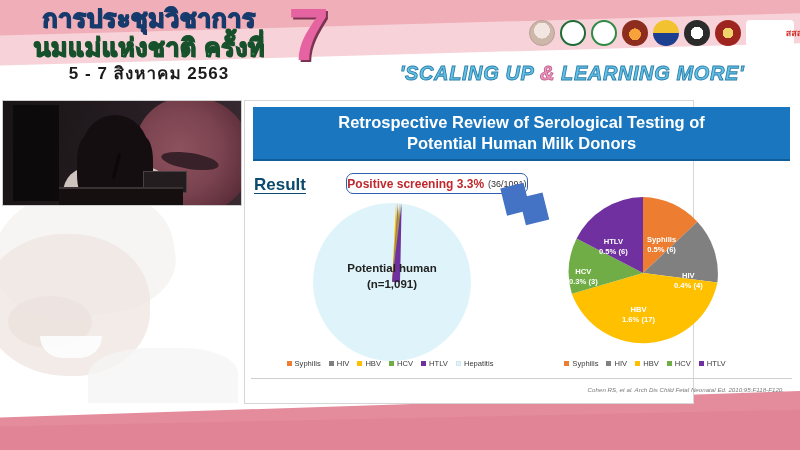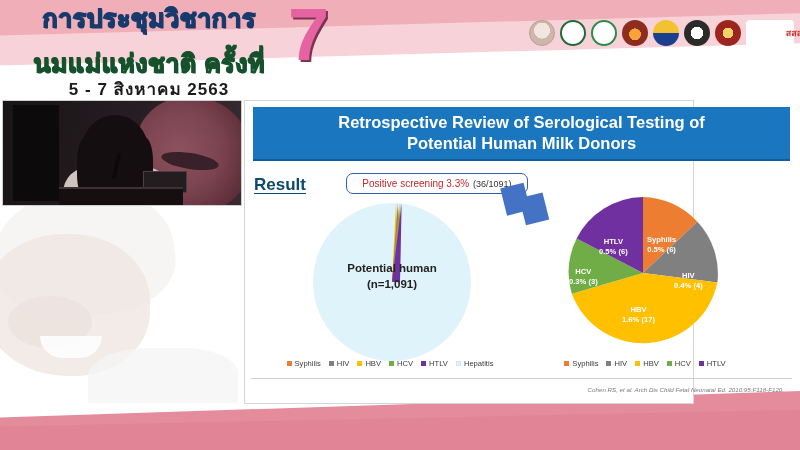--- a/index.html
+++ b/index.html
@@ -15,21 +15,21 @@
   .band { position:absolute; left:0; width:800px; }
   .band.b3 { top:52px; height:43px; background:#ffffff; }
   .band-skew { position:absolute; left:-60px; top:-18px; width:950px; height:46px;
                background:#f0aeb9; transform:rotate(-1.6deg); }
   .band-skew2 { position:absolute; left:-60px; top:24px; width:950px; height:30px;
                background:#f7d2d8; transform:rotate(-1.6deg); }
 
   #thai-title { position:absolute; left:14px; top:6px; width:270px; text-align:center; }
   .thai-line { font-weight:bold; letter-spacing:.5px; line-height:1.0; }
   .thai-l1 { font-size:25px; color:#1b7fc4; -webkit-text-stroke:1.2px #163a6b; text-shadow:1px 1px 0 #14325e; }
-  .thai-l2 { font-size:25px; color:#2faa5e; -webkit-text-stroke:1.2px #16512c; text-shadow:1px 1px 0 #14512c; margin-top:20px; }
+  .thai-l2 { font-size:25px; color:#2faa5e; -webkit-text-stroke:1.2px #16512c; text-shadow:1px 1px 0 #14512c; margin-top:4px; }
   .thai-l3 { font-size:17px; color:#1b1b1b; margin-top:5px; font-weight:bold; letter-spacing:1px;}
 
   #bignum { position:absolute; left:288px; top:-2px; font-size:74px; font-weight:bold;
             color:#e563a0; text-shadow:2px 2px 0 #7a3350; line-height:1; font-family:"Liberation Sans",sans-serif;}
 
   #tagline { position:absolute; left:352px; top:62px; width:440px; text-align:center;
              font-size:20px; font-weight:bold; font-style:italic; color:#63c2e8;
              -webkit-text-stroke:.9px #2f7fa8; letter-spacing:.6px; white-space:nowrap;}
   #tagline .amp { color:#f09ac2; -webkit-text-stroke:.9px #c0628f; }
 
@@ -85,21 +85,21 @@
            background:#1a77bf; color:#fff; display:flex; flex-direction:column;
            align-items:center; justify-content:center; font-weight:bold; font-size:16.5px;
            line-height:1.26; text-align:center; border-bottom:2px solid #0f5e9c;}
 
   #result-label { position:absolute; left:9px; top:74px; font-size:17px; font-weight:bold;
            color:#0c4a6e; text-decoration:underline; text-underline-offset:3px;}
 
   #callout { position:absolute; left:101px; top:72px; width:182px; height:21px;
            border:1.6px solid #2f5fb0; border-radius:7px; background:#fff;
            display:flex; align-items:center; justify-content:center; gap:4px; white-space:nowrap;}
-  #callout .ct-main { font-size:10px; font-weight:normal; color:#c0282d; }
+  #callout .ct-main { font-size:12px; font-weight:bold; color:#c0282d; }
   #callout .ct-sub  { font-size:9px; color:#333; }
 
   
   #pie-left { position:absolute; left:68px; top:102px; width:158px; height:158px; }
   #pie-left .disc { position:absolute; inset:0; border-radius:50%; background:#dff4fa; }
   #pie-left .sl { position:absolute; left:50%; top:0; width:0; height:0;
         border-left:4px solid transparent; border-right:4px solid transparent;
         border-bottom:79px solid #ffc000; transform-origin:50% 100%; }
   #pie-left .sl.s2 { border-bottom-color:#808080; transform:rotate(1.3deg); }
   #pie-left .sl.s3 { border-bottom-color:#ed7d31; transform:rotate(2.4deg); }
@@ -142,20 +142,21 @@
     <div class="band-skew2"></div>
 
     <div id="thai-title">
       <div class="thai-line thai-l1">การประชุมวิชาการ</div>
       <div class="thai-line thai-l2">นมแม่แห่งชาติ ครั้งที่</div>
       <div class="thai-line thai-l3">5 - 7 สิงหาคม 2563</div>
     </div>
 
     <div id="bignum">7</div>
 
+    <div id="tagline"><span>'SCALING UP </span><span class="amp">&amp;</span><span> LEARNING MORE'</span></div>
 
     <div id="logos">
       <span class="logo" style="background:radial-gradient(circle at 50% 40%,#f3e6e0 0 42%,#cdb6aa 43% 100%);border:1px solid #b89f92;"></span>
       <span class="logo" style="background:#ffffff;border:2px solid #1f6b36;"></span>
       <span class="logo" style="background:#ffffff;border:2px solid #2f8a45;"></span>
       <span class="logo" style="background:radial-gradient(circle at 50% 55%,#f7a23a 0 30%,#8c2d1e 31% 100%);"></span>
       <span class="logo" style="background:linear-gradient(180deg,#f2c230 0 50%,#1d3f8f 51% 100%);"></span>
       <span class="logo" style="background:radial-gradient(circle at 50% 50%,#ffffff 0 34%,#2b2b2b 35% 100%);"></span>
       <span class="logo" style="background:radial-gradient(circle at 50% 50%,#f0d36a 0 28%,#9e2420 29% 100%);"></span>
       <span class="logo" style="border-radius:4px;background:#ffffff;color:#d2322d;font-size:9px;font-weight:bold;display:flex;align-items:center;justify-content:center;padding-left:48px;">สสส</span>

